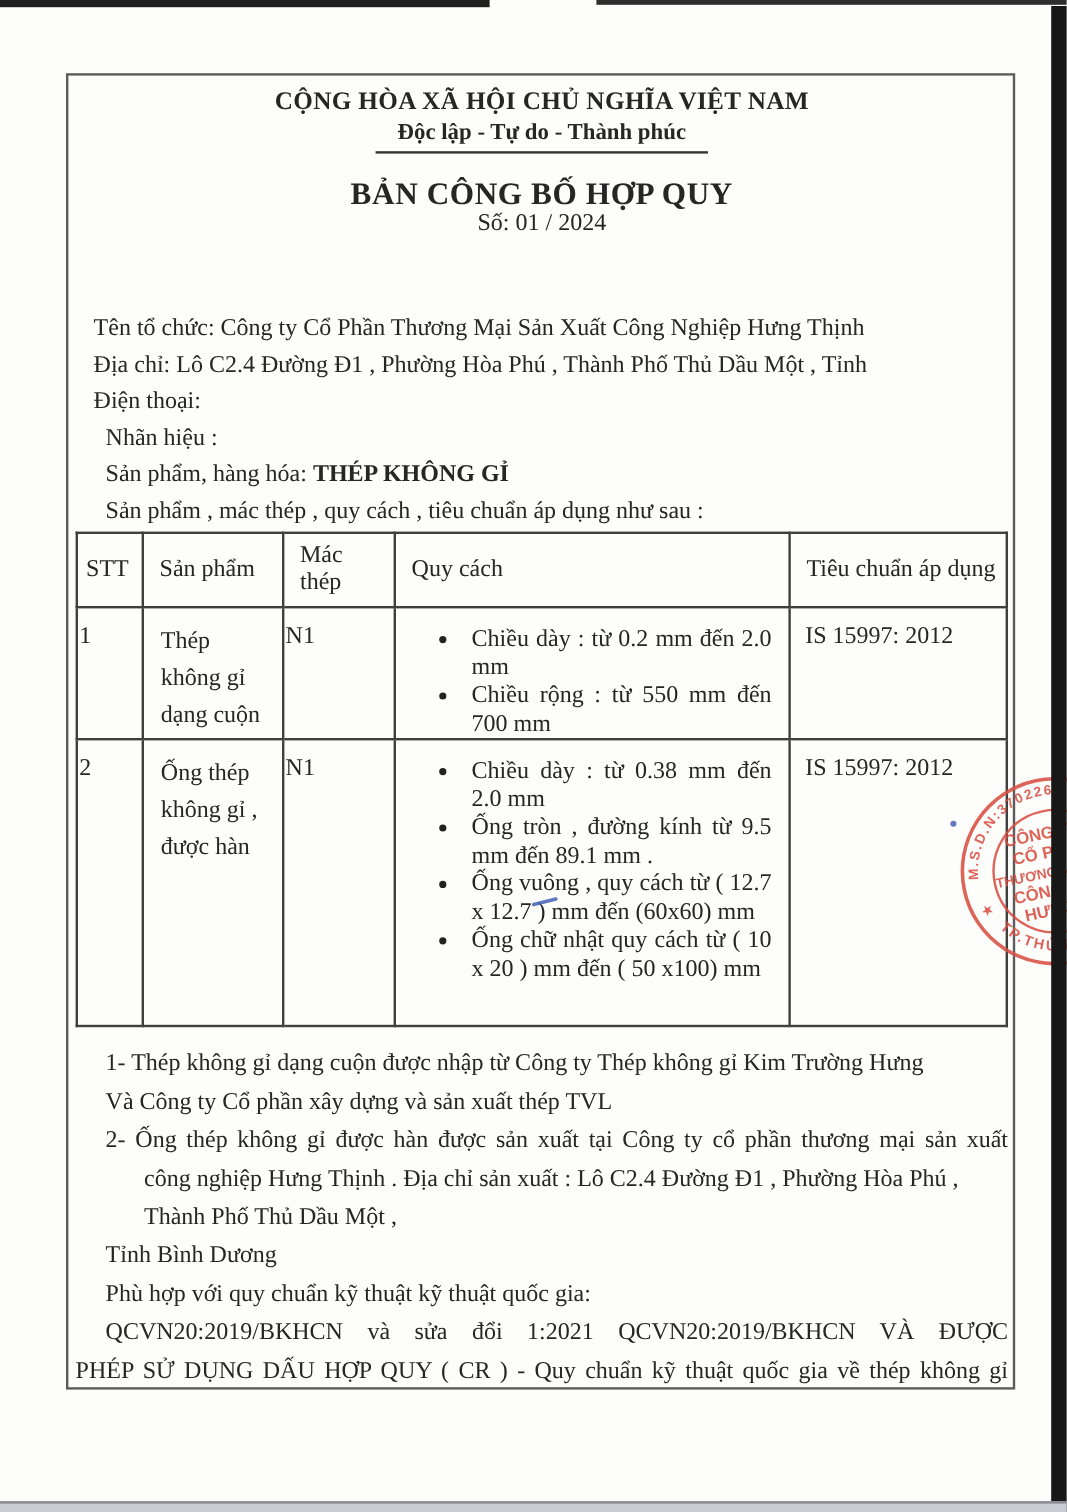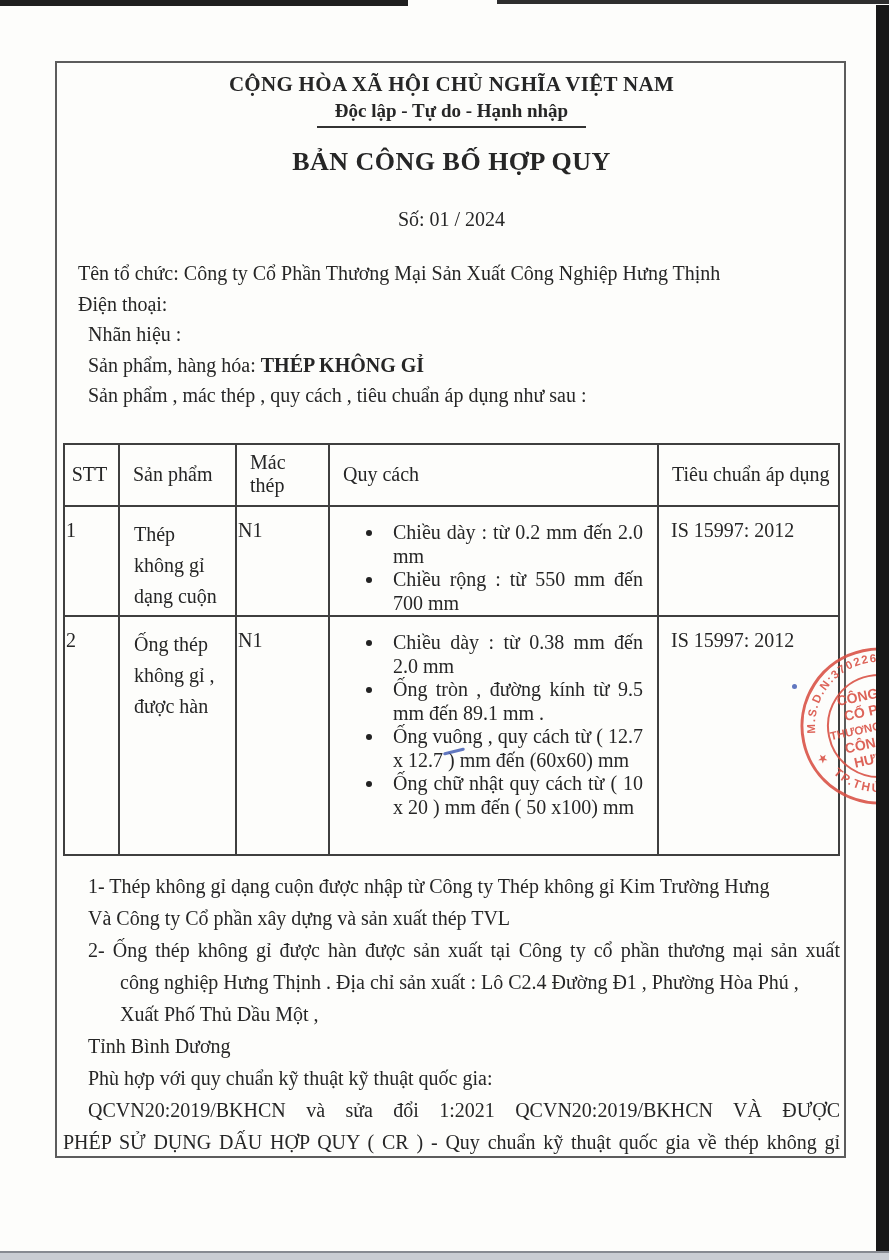--- a/index.html
+++ b/index.html
@@ -14,21 +14,21 @@
   .art-top-right{position:absolute;left:497px;top:0;width:392px;height:4px;background:#2e2e2e;}
   .art-right{position:absolute;right:0;top:5px;width:13px;height:1255px;background:#181818;z-index:30;}
   .art-bottom{position:absolute;left:0;top:1251px;width:889px;height:9px;background:#c9cdd3;border-top:2px solid #868a91;z-index:31;}
   .page-border{position:absolute;left:55px;top:61px;width:791px;height:1097px;border:2px solid #5c5c5c;box-sizing:border-box;z-index:2;}
 
   .center-wrap{position:absolute;left:55px;width:793px;text-align:center;z-index:3;}
   .nat-line1{top:72px;font-size:21px;font-weight:bold;letter-spacing:.3px;}
   .nat-line2{top:100px;}
   .nat-line2 span{display:inline-block;font-size:19px;font-weight:bold;border-bottom:2px solid #333;padding:0 18px 4px 18px;}
   .doc-title{top:147px;font-size:26px;font-weight:bold;letter-spacing:.5px;}
-  .doc-number{top:208px;font-size:20px;}
+  .doc-number{top:175px;font-size:20px;}
 
   .org-block{position:absolute;left:63px;top:226px;width:779px;font-size:20px;line-height:30.5px;z-index:3;margin-top:32px;}
   .line{white-space:nowrap;}
   .pl15{padding-left:15px;}
   .pl25{padding-left:25px;}
   .pl57{padding-left:57px;}
   .bold{font-weight:bold;}
 
   table.spec{
     position:absolute;left:63px;top:443px;width:775px;z-index:3;
@@ -60,27 +60,28 @@
 <body>
 
 <div class="art-top-left"></div>
 <div class="art-top-right"></div>
 <div class="art-right"></div>
 <div class="art-bottom"></div>
 
 <div class="page-border"></div>
 
 <div class="center-wrap nat-line1">CỘNG HÒA XÃ HỘI CHỦ NGHĨA VIỆT NAM</div>
-<div class="center-wrap nat-line2"><span>Độc lập - Tự do - Hạnh nhập</span></div>
+<div class="center-wrap nat-line2"><span>Độc lập - Tự do - Thành phúc</span></div>
 
 <div class="center-wrap doc-title">BẢN CÔNG BỐ HỢP QUY</div>
 <div class="center-wrap doc-number">Số: 01 / 2024</div>
 
 <div class="org-block">
   <div class="line pl15">Tên tổ chức: Công ty Cổ Phần Thương Mại Sản Xuất Công Nghiệp Hưng Thịnh</div>
+  <div class="line pl15">Địa chỉ: Lô C2.4 Đường Đ1 , Phường Hòa Phú , Thành Phố Thủ Dầu Một , Tỉnh</div>
   <div class="line pl15">Điện thoại:</div>
   <div class="line pl25">Nhãn hiệu :</div>
   <div class="line pl25"><span>Sản phẩm, hàng hóa: </span><span class="bold">THÉP KHÔNG GỈ</span></div>
   <div class="line pl25">Sản phẩm , mác thép , quy cách , tiêu chuẩn áp dụng như sau :</div>
 </div>
 
 <table class="spec">
   <colgroup>
     <col style="width:55px">
       <col style="width:117px">
@@ -139,21 +140,21 @@
       <td class="tc">IS 15997: 2012</td>
     </tr>
   </tbody>
 </table>
 
 <div class="notes">
   <div class="line pl25">1- Thép không gỉ dạng cuộn được nhập từ Công ty Thép không gỉ Kim Trường Hưng</div>
   <div class="line pl25">Và Công ty Cổ phần xây dựng và sản xuất thép TVL</div>
   <div class="jl pl25">2- Ống thép không gỉ được hàn được sản xuất tại Công ty cổ phần thương mại sản xuất</div>
   <div class="line pl57">công nghiệp Hưng Thịnh . Địa chỉ sản xuất : Lô C2.4 Đường Đ1 , Phường Hòa Phú ,</div>
-  <div class="line pl57">Xuất Phố Thủ Dầu Một ,</div>
+  <div class="line pl57">Thành Phố Thủ Dầu Một ,</div>
   <div class="line pl25">Tỉnh Bình Dương</div>
   <div class="line pl25">Phù hợp với quy chuẩn kỹ thuật kỹ thuật quốc gia:</div>
   <div class="jl pl25 ws6">QCVN20:2019/BKHCN và sửa đổi 1:2021 QCVN20:2019/BKHCN VÀ ĐƯỢC</div>
   <div class="jl">PHÉP SỬ DỤNG DẤU HỢP QUY ( CR ) -  Quy chuẩn kỹ thuật quốc gia về thép không gỉ</div>
 </div>
 
 <div class="ink-a"></div>
 <div class="ink-b"></div>
 
 <svg class="stamp" viewBox="0 0 176 176">

